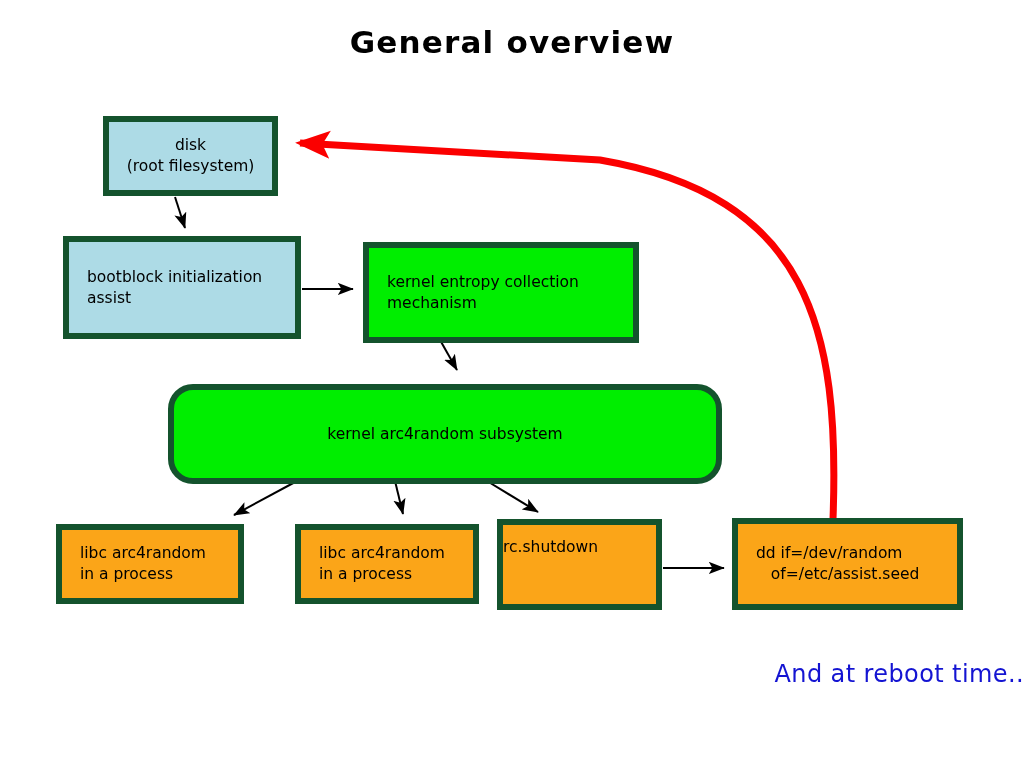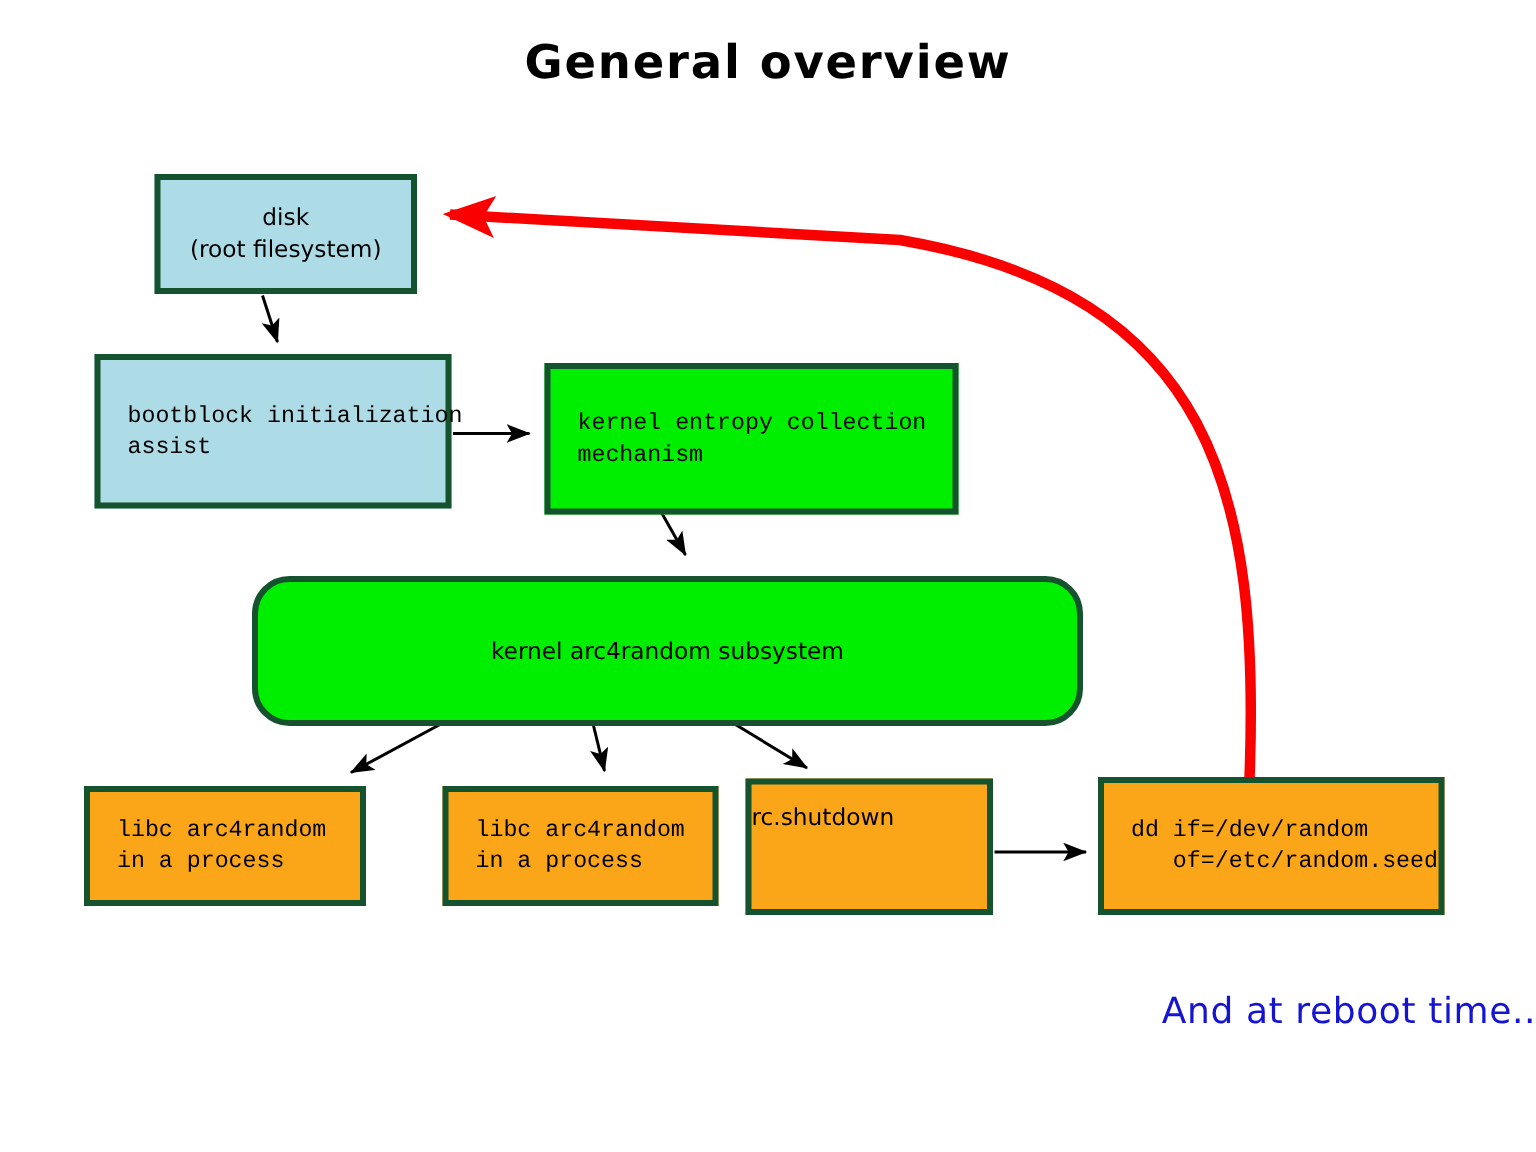--- a/index.html
+++ b/index.html
@@ -62,21 +62,21 @@
     font-weight: normal;
     letter-spacing: 0.4px;
     color: #1414d2;
     z-index: 3;
   }
 
   
   .node {
     position: absolute;
     box-sizing: border-box;
-    border: 4px solid #14532d;
+    border: 6px solid #14532d;
     z-index: 2;
     display: flex;
     font-size: 15.5px;
     line-height: 1.33;
     color: #000000;
     white-space: pre;
   }
   .node .node-text {
     display: block;
     white-space: pre;
@@ -90,21 +90,20 @@
   .node.center-mid {
     align-items: center;
     justify-content: center;
     text-align: center;
   }
   .node.left-mid {
     align-items: center;
     justify-content: flex-start;
     text-align: left;
     padding-left: 18px;
-    font-family: Liberation Mono, monospace;
   }
   .node.left-top {
     align-items: flex-start;
     justify-content: flex-start;
     text-align: left;
     padding-left: 0;
     padding-top: 12px;
   }
 </style>
 </head>
@@ -186,18 +185,18 @@
     <span class="node-text">libc arc4random
 in a process</span>
   </div>
 
   <div class="node orange left-top" style="left:497px; top:519px; width:165px; height:91px;">
     <span class="node-text">rc.shutdown</span>
   </div>
 
   <div class="node orange left-mid" style="left:732px; top:518px; width:231px; height:92px;">
     <span class="node-text">dd if=/dev/random
-   of=/etc/random.seed</span>
+   of=/etc/assist.seed</span>
   </div>
 
   <div class="slide-footnote">And at reboot time..</div>
 
 </div>
 
 </body></html>

